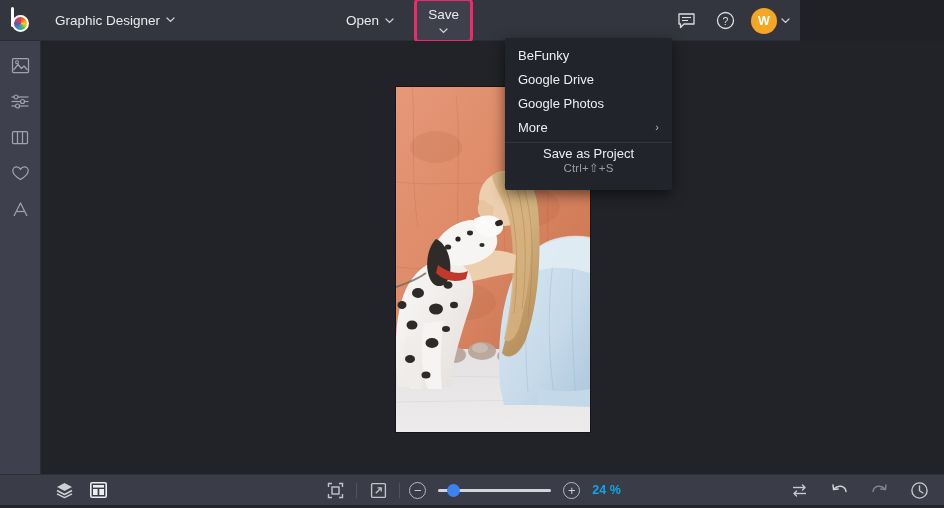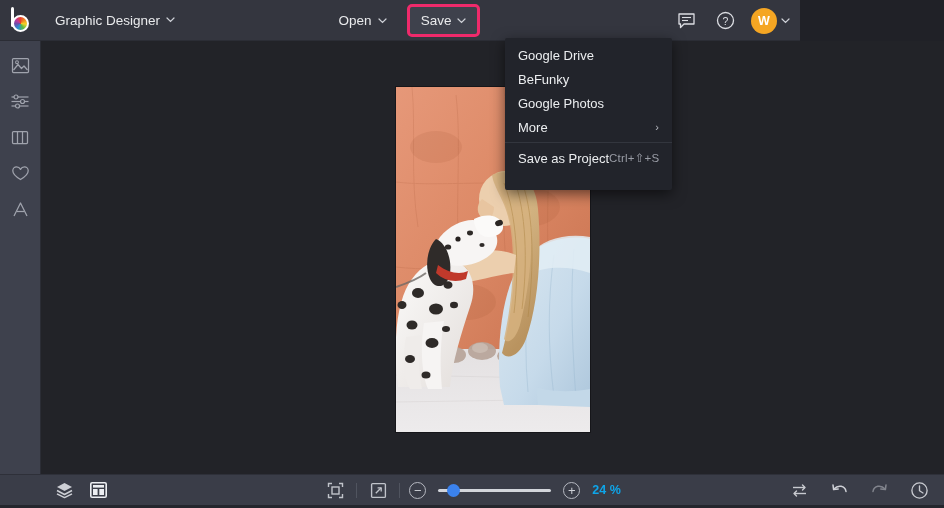--- a/index.html
+++ b/index.html
@@ -103,21 +103,21 @@
     padding:5px 0 0 0; z-index:50; overflow:hidden;
   }
   .menu-item {
     display:flex; align-items:center; justify-content:space-between;
     height:24px; padding:0 13px; font-size:13px; color:#eceef0; cursor:pointer;
     white-space:nowrap;
   }
   .menu-item .shortcut { font-size:11.5px; color:#9a9da6; letter-spacing:.2px; }
   .menu-item .chev { font-size:11px; color:#b9bcc4; }
   .menu-sep { height:1px; background:#33363e; margin:3px 0 0 0; }
-  .menu-item.last { margin-top:3px; margin-bottom:20px; }
+  .menu-item.last { margin-top:3px; margin-bottom:20px;flex-direction:column; }
 
   
   .bottombar {
     position:absolute; left:0; bottom:3px; width:944px; height:31px;
     background:#3a3d48; display:flex; align-items:center;
     border-top:1px solid #2e3039;
   }
   .bottom-strip {
     position:absolute; left:0; bottom:0; width:944px; height:3px; background:#24262d;
   }
@@ -177,21 +177,21 @@
       </svg>
     </div>
 
     <div class="center-actions">
       <button class="tb-btn">
         <span>Open</span>
         <svg width="9" height="6" viewBox="0 0 9 6">
           <path d="M1 1 L4.5 4.5 L8 1" stroke="#cfd2d8" stroke-width="1.2" fill="none" stroke-linecap="round"></path>
         </svg>
       </button>
-      <button class="tb-btn highlighted" style="outline-color: rgb(239, 42, 107);">
+      <button class="tb-btn highlighted" style="outline-color: rgb(239, 42, 107); flex-direction: column;">
         <span>Save</span>
         <svg width="9" height="6" viewBox="0 0 9 6">
           <path d="M1 1 L4.5 4.5 L8 1" stroke="#cfd2d8" stroke-width="1.2" fill="none" stroke-linecap="round"></path>
         </svg>
       </button>
     </div>
 
     <div class="right-actions">
       <div class="ico-btn">
         <svg width="19" height="18" viewBox="0 0 19 18">
@@ -398,26 +398,26 @@
 
         <path d="M0 200 C12 196 22 192 30 186" stroke="#6f6a66" stroke-width="2" fill="none" opacity="0.8"></path>
       </svg>
     </div>
   </div>
 
   <div class="menu">
 
 
     <div class="menu-item">
+      <span>BeFunky</span>
+      <span class="shortcut"></span>
+    </div>
+
+    <div class="menu-item">
       <span>Google Drive</span>
-      <span class="shortcut"></span>
-    </div>
-
-    <div class="menu-item">
-      <span>BeFunky</span>
       <span class="shortcut"></span>
     </div>
 
     <div class="menu-item">
       <span>Google Photos</span>
       <span class="shortcut"></span>
     </div>
 
     <div class="menu-item">
       <span>More</span>

